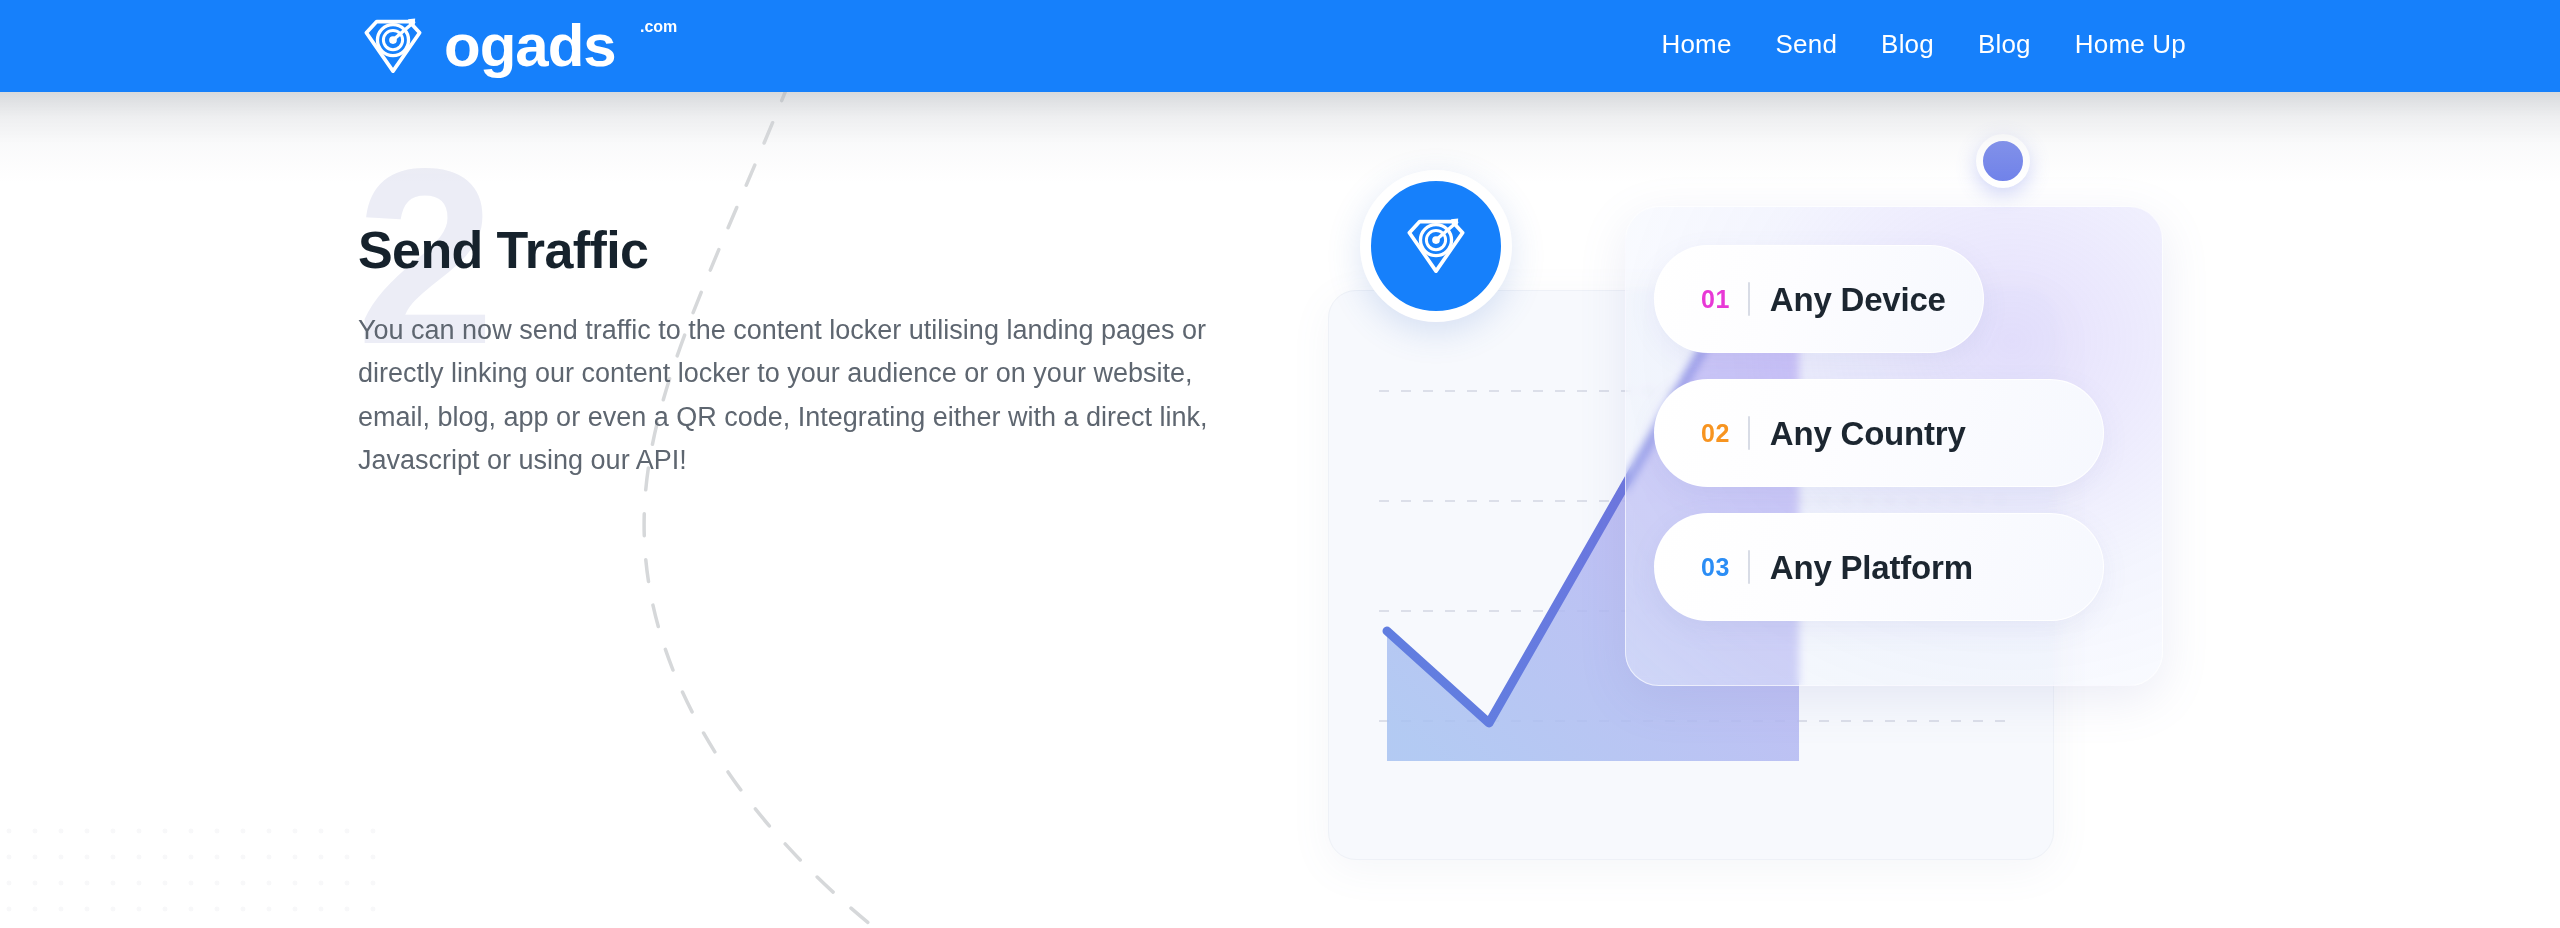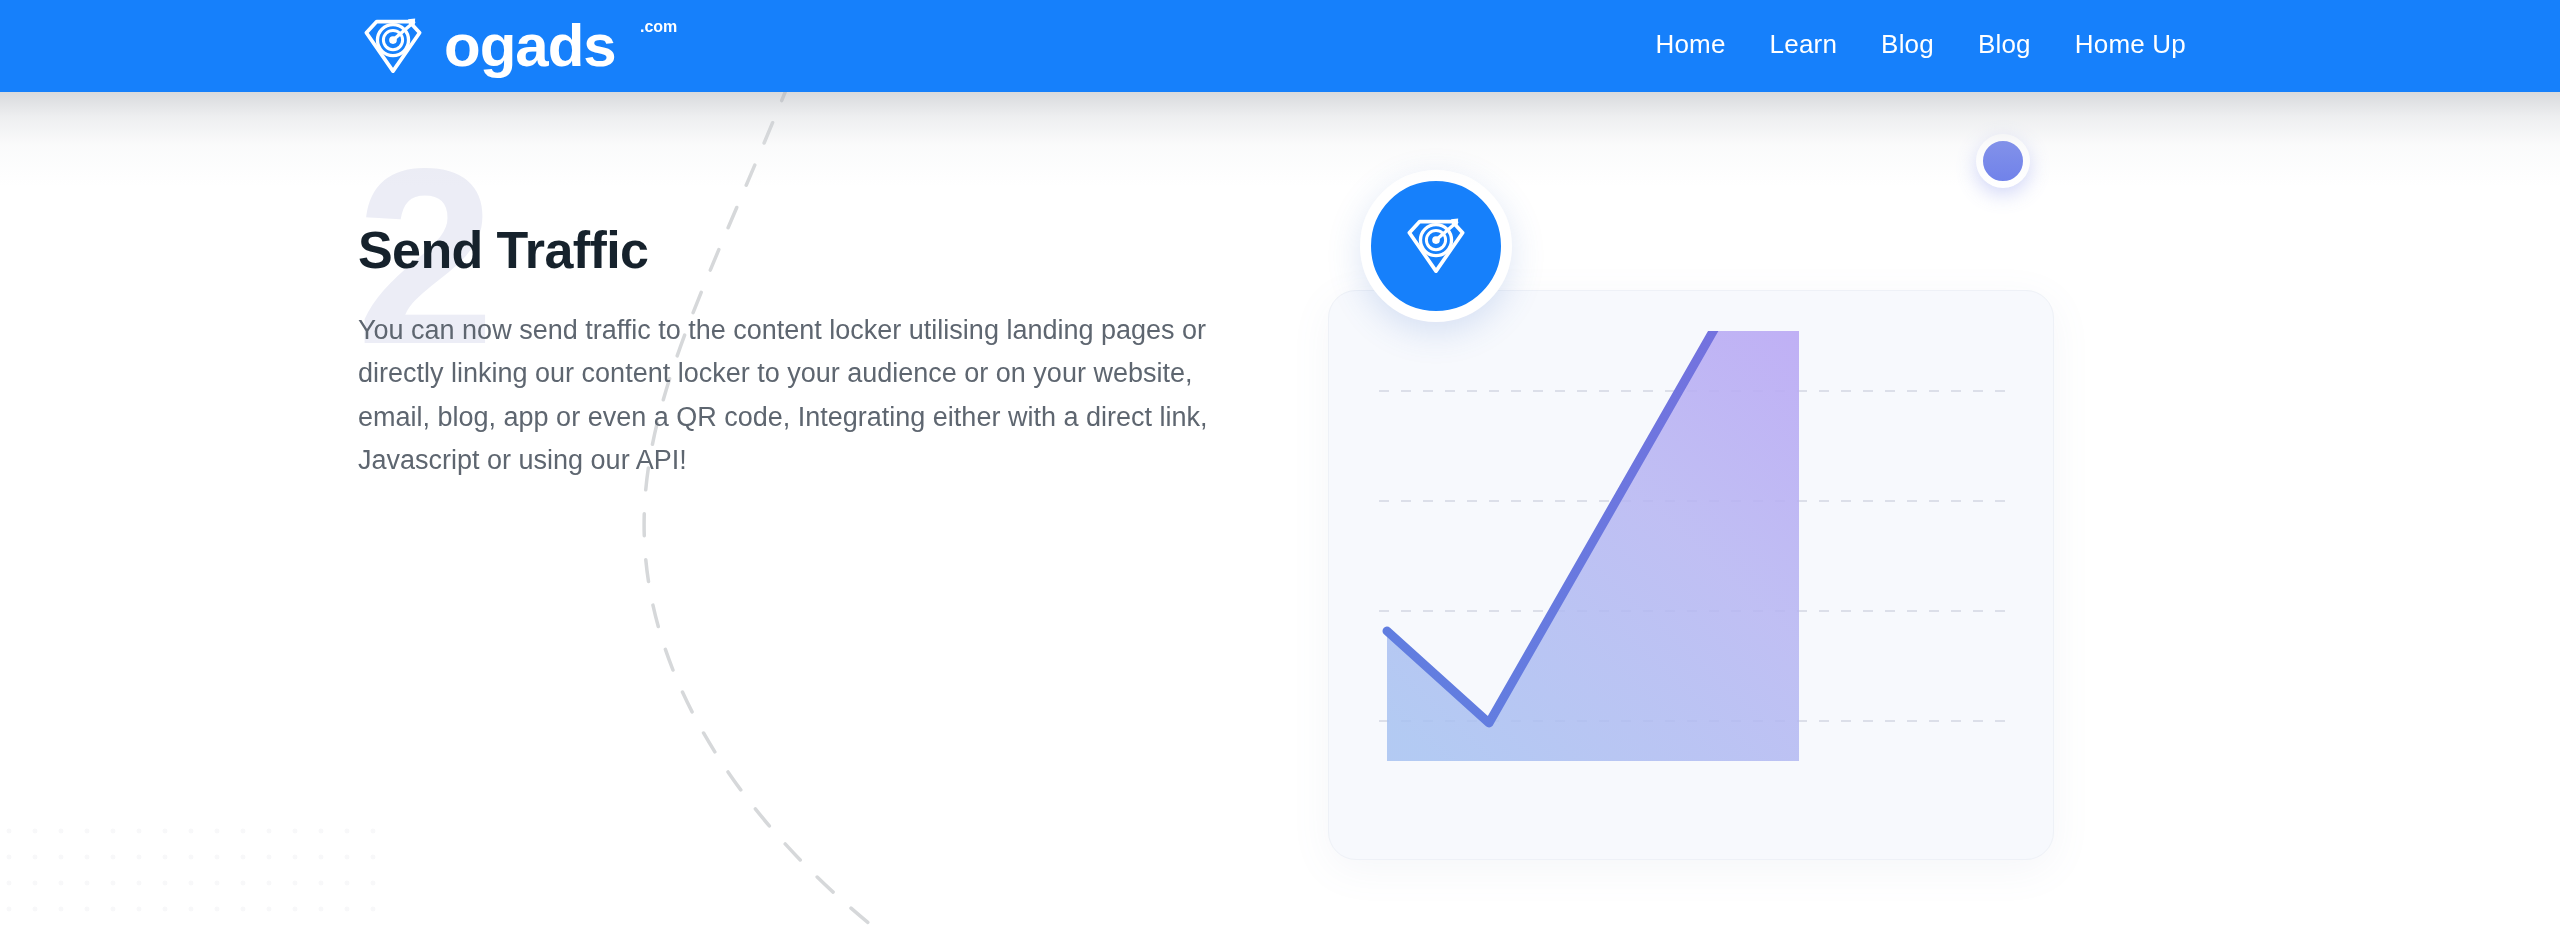--- a/index.html
+++ b/index.html
@@ -284,21 +284,21 @@
       <span class="brand-word">
         <svg width="260" height="72" viewBox="0 0 260 72" xmlns="http://www.w3.org/2000/svg" aria-hidden="true">
           <text x="0" y="56" font-family="Liberation Sans, sans-serif" font-size="60" font-weight="700" fill="#ffffff" letter-spacing="-1">ogads</text>
           <text x="196" y="22" font-family="Liberation Sans, sans-serif" font-size="16" font-weight="700" fill="#ffffff" letter-spacing="0">.com</text>
         </svg>
       </span>
     </a>
 
     <nav class="nav">
       <a class="nav-link" href="#">Home</a>
-      <a class="nav-link" href="#">Learn</a>
+      <a class="nav-link" href="#">Send</a>
       <a class="nav-link" href="#">Blog</a>
       <a class="nav-link" href="#">Blog</a>
       <a class="nav-link" href="#">Home Up</a>
     </nav>
   </header>
 
   <div class="header-shadow"></div>
 
   <svg class="dashed-curve" viewBox="0 0 480 860" xmlns="http://www.w3.org/2000/svg" aria-hidden="true">
     <path d="M 230 0 C 150 200, 75 330, 85 470 C 95 620, 200 760, 330 860" fill="none" stroke="#d6d8da" stroke-width="3.5" stroke-dasharray="22 24" stroke-linecap="round"></path>
@@ -355,15 +355,36 @@
         <circle cx="50" cy="42" r="21" fill="none" stroke="#ffffff" stroke-width="4.5"></circle>
         <circle cx="50" cy="42" r="13" fill="none" stroke="#ffffff" stroke-width="4"></circle>
         <circle cx="50" cy="42" r="5.2" fill="#ffffff"></circle>
         <path d="M50 42 L78 18" stroke="#ffffff" stroke-width="4.5" stroke-linecap="round"></path>
         <path d="M70 14 L80 13 L79 23 Z" fill="#ffffff"></path>
       </svg>
     </div>
 
     <div class="peak-dot"></div>
 
+    <div class="glass-card">
+
+      <div class="pill pill-1">
+        <span class="pill-num" style="color:#e838d6">01</span>
+        <span class="pill-sep"></span>
+        <span class="pill-label">Any Device</span>
+      </div>
+
+      <div class="pill pill-2">
+        <span class="pill-num" style="color:#f79420">02</span>
+        <span class="pill-sep"></span>
+        <span class="pill-label">Any Country</span>
+      </div>
+
+      <div class="pill pill-3">
+        <span class="pill-num" style="color:#2b8df5">03</span>
+        <span class="pill-sep"></span>
+        <span class="pill-label">Any Platform</span>
+      </div>
+
+    </div>
   </div>
 
 </div>
 
 </body></html>

